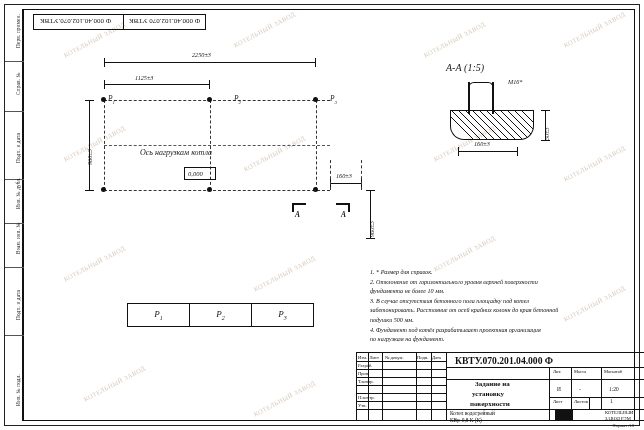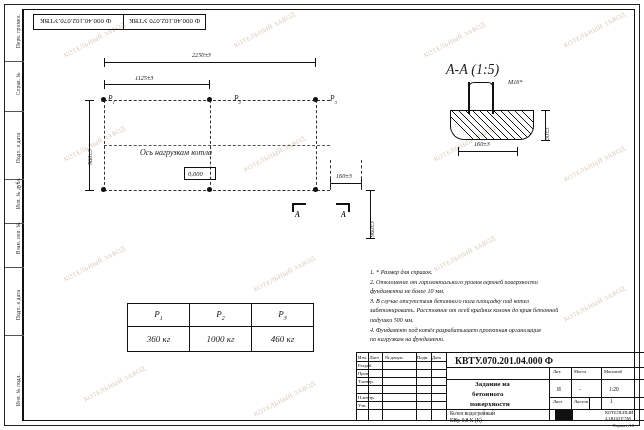--- a/index.html
+++ b/index.html
@@ -146,21 +146,21 @@
   <div class="dashv" style="left:330px;top:160px;height:30px;"></div>
   <div class="dashv" style="left:361px;top:160px;height:30px;"></div>
 
   <div class="solid" style="left:292px;top:203px;width:14px;height:1.6px;"></div>
   <div class="solid" style="left:292px;top:203px;width:1.6px;height:9px;"></div>
   <div class="lbl-i" style="left:295px;top:210px;font-weight:bold;">A</div>
   <div class="solid" style="left:336px;top:203px;width:14px;height:1.6px;"></div>
   <div class="solid" style="left:348px;top:203px;width:1.6px;height:9px;"></div>
   <div class="lbl-i" style="left:341px;top:210px;font-weight:bold;">A</div>
 
-  <div class="lbl-i" style="left:446px;top:62px;font-size:14px;">А-А (1:5)</div>
+  <div class="lbl-i" style="left:446px;top:62px;font-size:10px;">А-А (1:5)</div>
 
   <div style="position:absolute;left:450px;top:110px;width:84px;height:30px;border:1.2px solid #111;box-sizing:border-box;border-top:none;
               border-bottom-left-radius:14px;border-bottom-right-radius:14px;
               background:repeating-linear-gradient(45deg,#111 0 0.6px,transparent 0.6px 5px);"></div>
   <div class="solid" style="left:450px;top:110px;width:84px;height:1.2px;"></div>
 
   <div class="solid" style="left:468px;top:82px;width:1.6px;height:32px;"></div>
   <div class="solid" style="left:492px;top:82px;width:1.6px;height:32px;"></div>
   <div style="position:absolute;left:468px;top:82px;width:26px;height:6px;border:1.4px solid #111;border-bottom:none;box-sizing:border-box;border-top-left-radius:6px;border-top-right-radius:6px;"></div>
   <div class="dimtxt" style="left:508px;top:78px;">М16*</div>
@@ -185,25 +185,20 @@
     <div>4. Фундамент под котёл разрабатывает проектная организация</div>
     <div>по нагрузкам на фундамент.</div>
   </div>
 
   <table class="ltable">
     <tbody>
         <tr>
       <td class="h"><span>P</span><sub style="font-size:6px">1</sub></td>
       <td class="h"><span>P</span><sub style="font-size:6px">2</sub></td>
       <td class="h"><span>P</span><sub style="font-size:6px">3</sub></td>
-    </tr>
-    <tr>
-      <td>360 кг</td>
-      <td>1000 кг</td>
-      <td>460 кг</td>
     </tr>
   </tbody>
     </table>
 
   <div class="tb">
 
     <div class="vl" style="left:11px;"></div>
     <div class="vl" style="left:25px;"></div>
     <div class="vl" style="left:59px;"></div>
     <div class="vl" style="left:74px;"></div>
@@ -239,21 +234,21 @@
     <div class="vl" style="left:214px;top:26px;height:30px;bottom:auto;"></div>
     <div class="vl" style="left:244px;top:26px;height:30px;bottom:auto;"></div>
     <div class="vl" style="left:192px;top:56px;bottom:0;"></div>
     <div class="hl" style="top:44px;left:192px;"></div>
     <div class="vl" style="left:214px;top:44px;height:12px;bottom:auto;"></div>
     <div class="vl" style="left:232px;top:44px;height:12px;bottom:auto;"></div>
 
     <div class="tbtxt-b" style="left:98px;top:2px;">КВТУ.070.201.04.000  Ф</div>
 
     <div class="tbtxt-m" style="left:118px;top:27px;">Задание на</div>
-    <div class="tbtxt-m" style="left:115px;top:37px;">бетонного</div>
+    <div class="tbtxt-m" style="left:115px;top:37px;">установку</div>
     <div class="tbtxt-m" style="left:113px;top:47px;">поверхности</div>
 
     <div class="tbtxt" style="left:196px;top:15.5px;">Лит.</div>
     <div class="tbtxt" style="left:217px;top:15.5px;">Масса</div>
     <div class="tbtxt" style="left:247px;top:15.5px;">Масштаб</div>
 
     <div class="tbtxt-s" style="left:200px;top:33px;">И</div>
     <div class="tbtxt-s" style="left:222px;top:33px;">-</div>
     <div class="tbtxt-s" style="left:252px;top:33px;">1:20</div>
 

